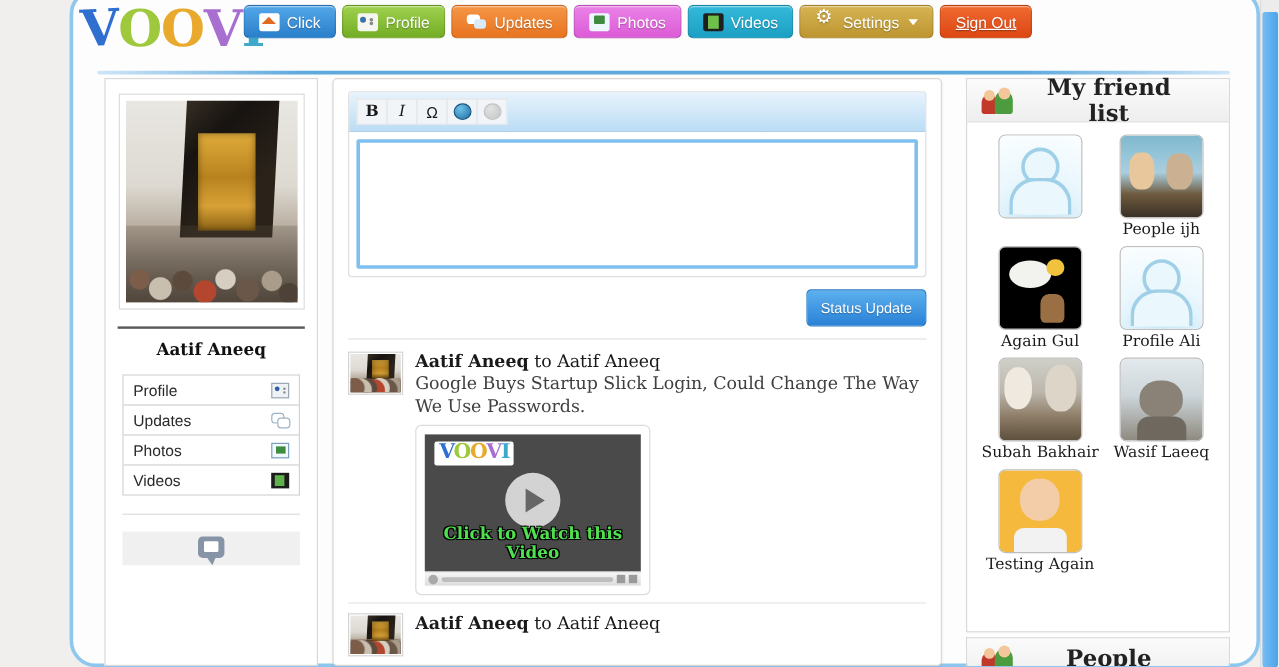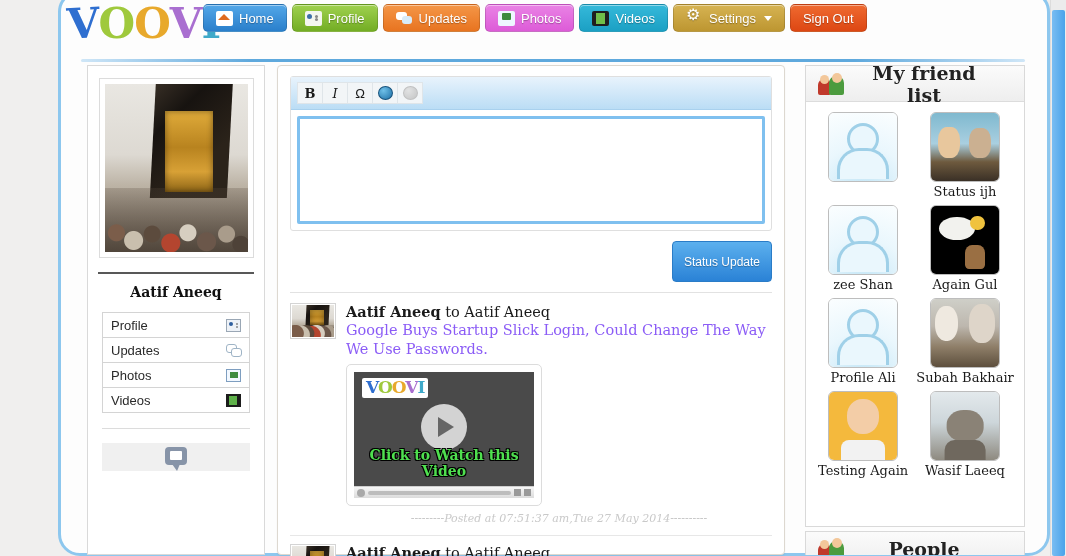--- a/index.html
+++ b/index.html
@@ -55,21 +55,21 @@
     text-shadow: 0 1px 1px rgba(0,0,0,.3);
     border: 1px solid rgba(0,0,0,.14);
     box-shadow: inset 0 1px 0 rgba(255,255,255,.45);
   }
   .nav-home     { background: linear-gradient(to bottom,#53a7e8,#2a7fcb); }
   .nav-profile  { background: linear-gradient(to bottom,#9fd14f,#73ad24); }
   .nav-updates  { background: linear-gradient(to bottom,#f49647,#e87420); }
   .nav-photos   { background: linear-gradient(to bottom,#e982e5,#dd5bd8); }
   .nav-videos   { background: linear-gradient(to bottom,#35b9da,#1ba0c4); }
   .nav-settings { background: linear-gradient(to bottom,#d6b352,#bd9631); }
-  .nav-signout  { background: linear-gradient(to bottom,#ef6a30,#dd4713); }
+  .nav-signout  { background: linear-gradient(to bottom,#ef6a30,#dd4713); text-decoration: underline; }
   .nav-ico {
     width: 17px; height: 15px; border-radius: 2px;
     display: inline-block; flex: none;
     background: #ffffffcc; position: relative;
   }
   .ico-home { background: #fff; }
   .ico-home::after {
     content: ""; position: absolute; left: 2px; top: 3px;
     width: 0; height: 0; border-left: 6px solid transparent;
     border-right: 6px solid transparent; border-bottom: 6px solid #e06a1d;
@@ -227,33 +227,33 @@
     background: radial-gradient(circle at 35% 30%, #6fc0e8, #1d6fa6);
     border: 1px solid #16527c;
   }
   .globe.dim { background: radial-gradient(circle at 35% 30%,#dcdcdc,#b5b5b5); border-color: #b0b0b0; opacity: .75; }
   #editor-area {
     height: 108px; margin: 6px; background: #fff;
     border: 3px solid #7fc0ef; border-radius: 2px;
   }
   #status-row { margin: 10px 12px 0; display: flex; justify-content: flex-end; }
   #status-update-btn {
-    height: 41px; padding: 0 11px; display: flex; align-items: center;
+    height: 31px; padding: 0 11px; display: flex; align-items: center;
     background: linear-gradient(to bottom,#5cb0ee,#2a82d6);
     border: 1px solid #2a7cc7; border-radius: 4px; color: #fff;
     font-size: 12px; text-shadow: 0 1px 1px rgba(0,0,0,.3); cursor: pointer;
   }
   #feed { margin: 10px 12px 0; border-top: 1px solid #e2e2e2; padding-top: 10px; }
   .post { display: flex; gap: 10px; margin-bottom: 6px; }
   .post-avatar { flex: none; width: 46px; height: 36px; border: 1px solid #d4d4d4; padding: 1px; background: #fff; }
   .post-body { flex: 1; min-width: 0; }
   .post-head { font-family: "DejaVu Serif", serif; font-size: 14.5px; color: #1a1a1a; }
   .post-head b { font-weight: 700; }
   .post-text {
-    font-family: "DejaVu Serif", serif; font-size: 14.5px; color: #8b5cf6;
+    font-family: "DejaVu Serif", serif; font-size: 14.5px; color: #404040;
     line-height: 1.28; margin-top: 1px;
   }
   .video-card {
     margin-top: 6px; width: 196px; background: #fff;
     border: 1px solid #dcdcdc; border-radius: 5px; padding: 7px;
   }
   .video-screen {
     position: relative; width: 100%; height: 114px; background: #4a4a4a; overflow: hidden;
   }
   .vid-logo {
@@ -416,21 +416,21 @@
   <div id="app-frame">
 
     <div id="header">
       <div id="logo">
         <span class="lg1">V</span><span class="lg2">O</span><span class="lg3">O</span><span class="lg4">V</span><span class="lg5">I</span>
       </div>
 
       <div id="nav">
         <div class="nav-btn nav-home">
           <span class="nav-ico ico-home"></span>
-          <span>Home</span>
+          <span>Click</span>
         </div>
         <div class="nav-btn nav-profile">
           <span class="nav-ico ico-card"></span>
           <span>Profile</span>
         </div>
         <div class="nav-btn nav-updates">
           <span class="nav-ico ico-chat"></span>
           <span>Updates</span>
         </div>
         <div class="nav-btn nav-photos">
@@ -531,21 +531,20 @@
                 <div class="vid-caption">Click to Watch this Video</div>
               </div>
               <div class="vid-controls">
                 <span class="vc-dot"></span>
                 <span class="vc-bar"></span>
                 <span class="vc-sq"></span>
                 <span class="vc-sq"></span>
               </div>
             </div>
 
-            <div class="post-time">---------Posted at 07:51:37 am,Tue 27 May 2014----------</div>
           </div>
         </div>
 
         <div class="feed-sep"></div>
 
         <div class="post">
           <div class="post-avatar">
             <div class="kaaba">
               <div class="crowd"></div>
             </div>
@@ -577,27 +576,21 @@
         <div class="friend">
           <div class="friend-thumb">
               <div class="ph-person"></div>
             </div>
           <div class="friend-name"></div>
         </div>
         <div class="friend">
           <div class="friend-thumb">
               <div class="ph-couple"></div>
             </div>
-          <div class="friend-name">Status ijh</div>
-        </div>
-        <div class="friend">
-          <div class="friend-thumb">
-              <div class="ph-person"></div>
-            </div>
-          <div class="friend-name">zee Shan</div>
+          <div class="friend-name">People ijh</div>
         </div>
         <div class="friend">
           <div class="friend-thumb">
               <div class="ph-angel">
                 <i></i>
               </div>
             </div>
           <div class="friend-name">Again Gul</div>
         </div>
         <div class="friend">
@@ -607,29 +600,29 @@
           <div class="friend-name">Profile Ali</div>
         </div>
         <div class="friend">
           <div class="friend-thumb">
               <div class="ph-group"></div>
             </div>
           <div class="friend-name">Subah Bakhair</div>
         </div>
         <div class="friend">
           <div class="friend-thumb">
-              <div class="ph-baby"></div>
-            </div>
-          <div class="friend-name">Testing Again</div>
+              <div class="ph-cat"></div>
+            </div>
+          <div class="friend-name">Wasif Laeeq</div>
         </div>
         <div class="friend">
           <div class="friend-thumb">
-              <div class="ph-cat"></div>
-            </div>
-          <div class="friend-name">Wasif Laeeq</div>
+              <div class="ph-baby"></div>
+            </div>
+          <div class="friend-name">Testing Again</div>
         </div>
       </div>
     </div>
 
     <div id="panel-second">
       <div class="panel-head">
         <span class="people-ico">
           <span class="p1"></span>
             <span class="p2"></span>
             <span class="h1"></span>

